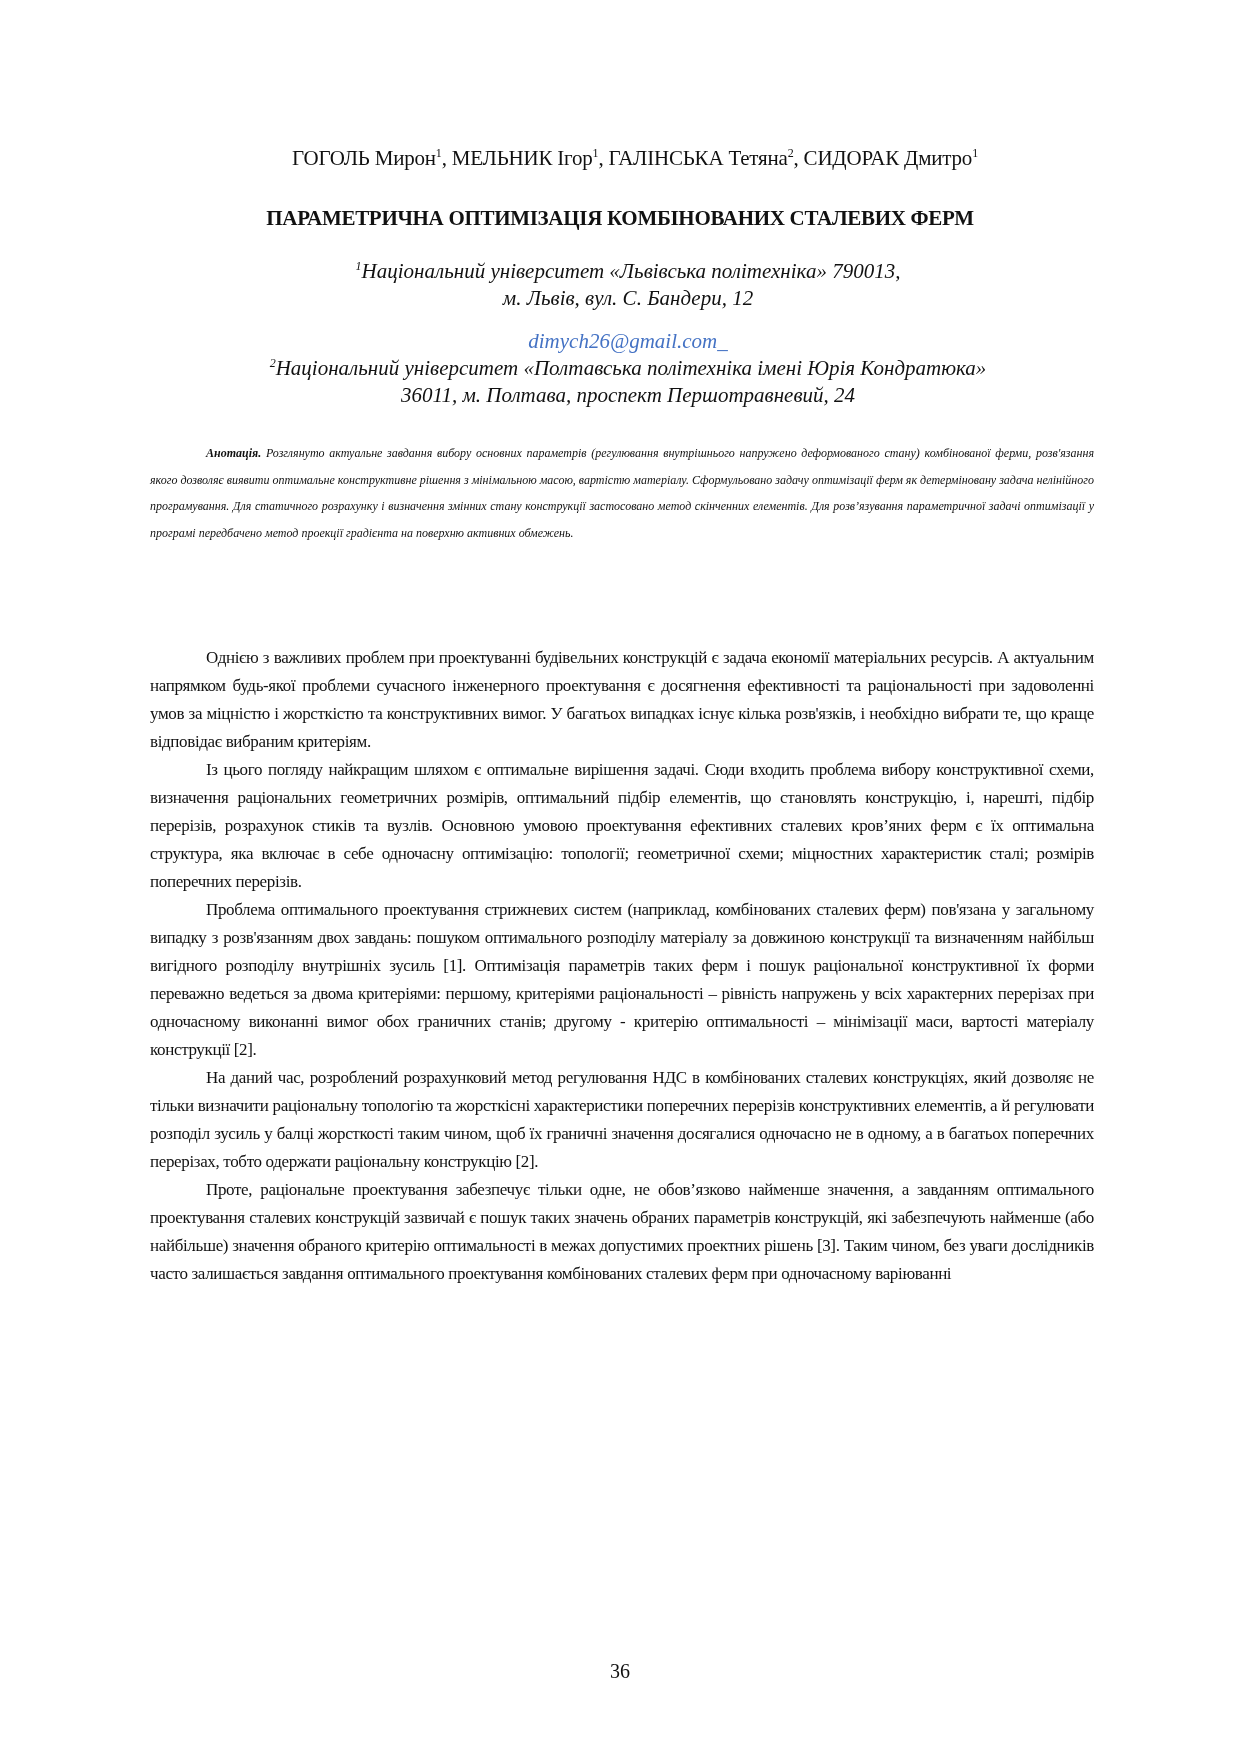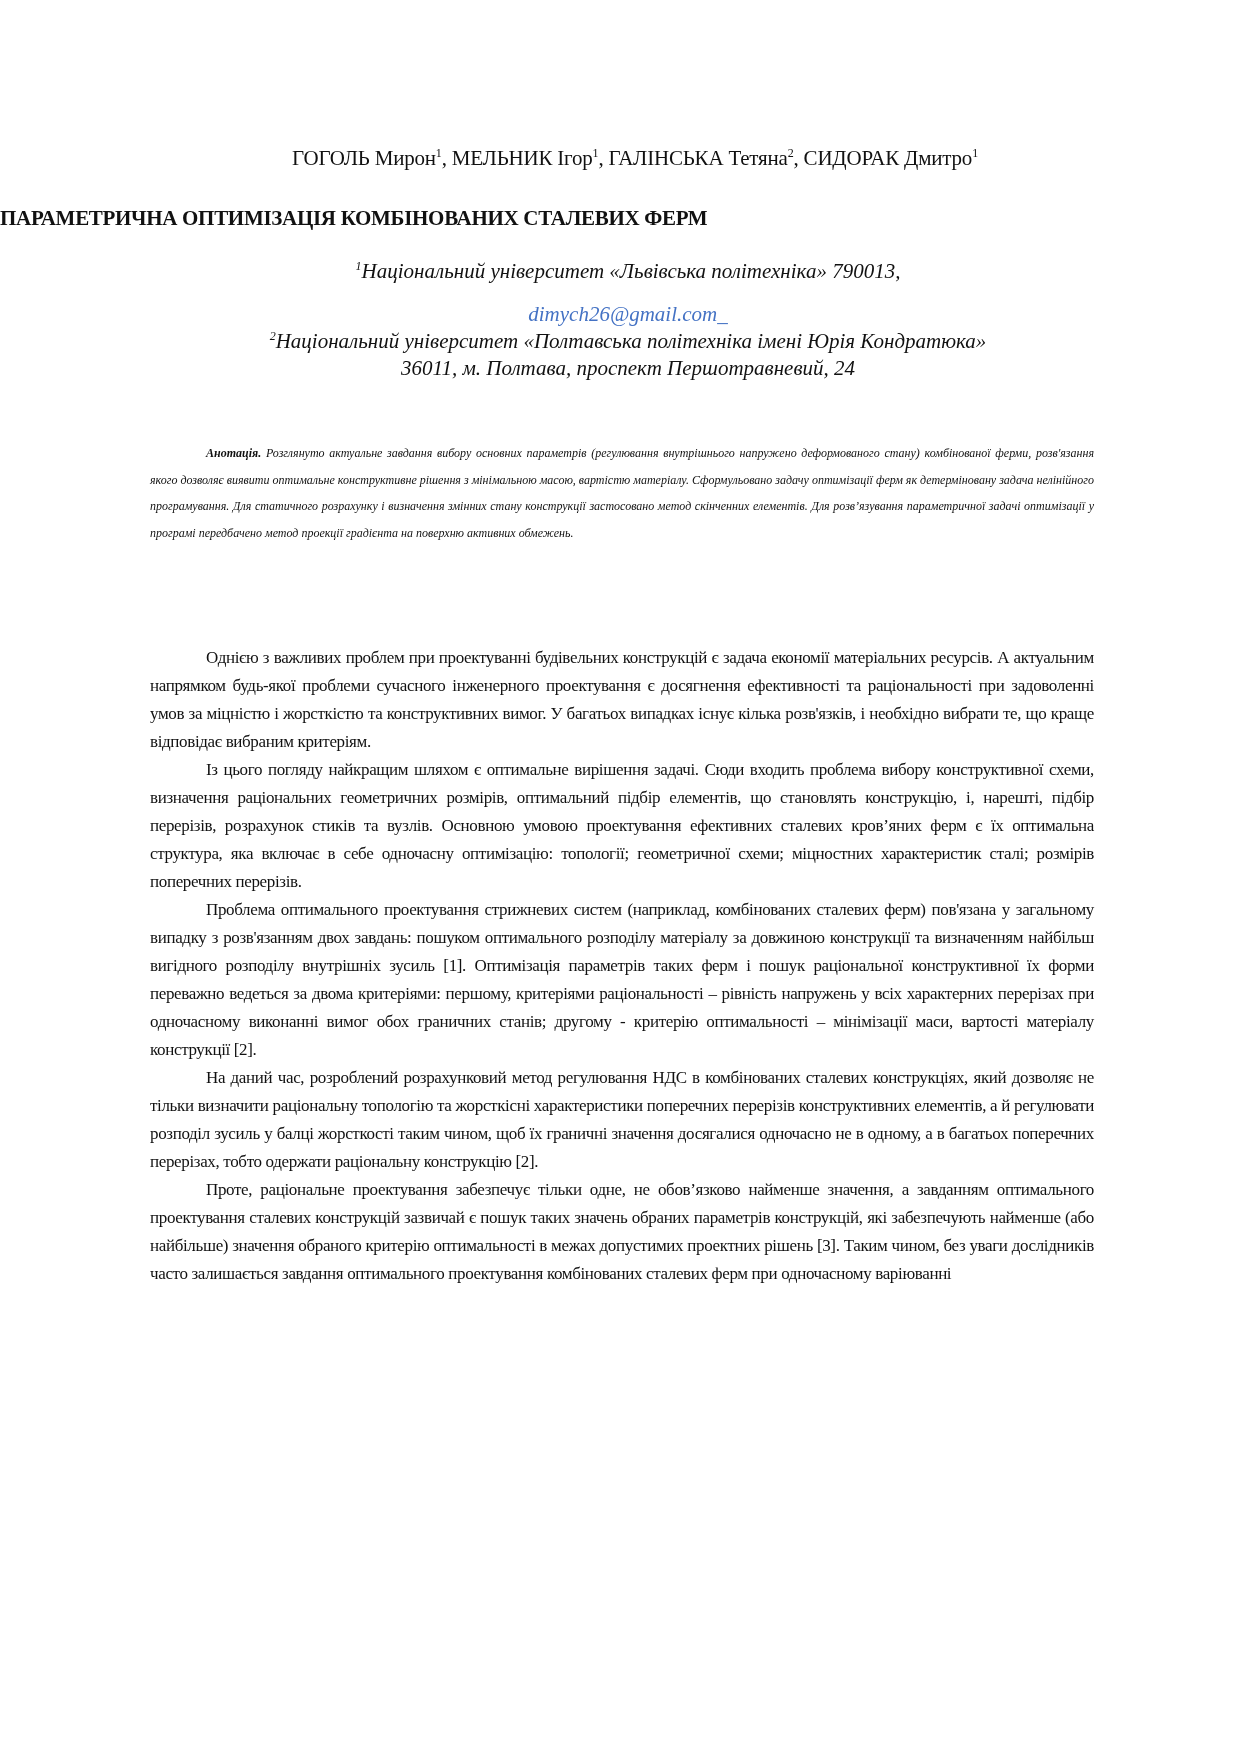--- a/index.html
+++ b/index.html
@@ -35,21 +35,21 @@
     .authors sup {
       font-size: 12px;
       vertical-align: super;
       line-height: 0;
     }
     .title {
       position: absolute;
       top: 206px;
       left: 0;
       width: 1240px;
-      text-align: left;
+      text-align: center;
       font-size: 21px;
       font-weight: bold;
       letter-spacing: -0.3px;
     }
     .affil {
       position: absolute;
       top: 258px;
       left: 0;
       width: 1240px;
       text-align: center;
@@ -111,29 +111,31 @@
 <div class="page">
 
   <div class="authors">
     <span><span>ГОГОЛЬ Мирон</span><sup>1</sup></span><span>, </span><span><span>МЕЛЬНИК Ігор</span><sup>1</sup></span><span>, </span><span><span>ГАЛІНСЬКА Тетяна</span><sup>2</sup></span><span>, </span><span><span>СИДОРАК Дмитро</span><sup>1</sup></span>
   </div>
 
   <div class="title">ПАРАМЕТРИЧНА ОПТИМІЗАЦІЯ КОМБІНОВАНИХ СТАЛЕВИХ ФЕРМ</div>
 
   <div class="affil">
     <div><sup>1</sup><span>Національний університет «Львівська політехніка» 790013,</span></div>
+    <div>м. Львів, вул. С. Бандери, 12</div>
     <div class="email">dimych26@gmail.com_</div>
     <div><sup>2</sup><span>Національний університет «Полтавська політехніка імені Юрія Кондратюка»</span></div>
     <div>36011, м. Полтава, проспект Першотравневий, 24</div>
   </div>
 
   <div class="abstract"><span class="label">Анотація.</span><span> Розглянуто актуальне завдання вибору основних параметрів (регулювання внутрішнього напружено деформованого стану) комбінованої ферми, розв'язання якого дозволяє виявити оптимальне конструктивне рішення з мінімальною масою, вартістю матеріалу. Сформульовано задачу оптимізації ферм як детерміновану задача нелінійного програмування. Для статичного розрахунку і визначення змінних стану конструкції застосовано метод скінченних елементів. Для розв’язування параметричної задачі оптимізації у програмі передбачено метод проекції градієнта на поверхню активних обмежень.</span></div>
 
   <div class="body-text">
     <p>Однією з важливих проблем при проектуванні будівельних конструкцій є задача економії матеріальних ресурсів. А актуальним напрямком будь-якої проблеми сучасного інженерного проектування є досягнення ефективності та раціональності при задоволенні умов за міцністю і жорсткістю та конструктивних вимог. У багатьох випадках існує кілька розв'язків, і необхідно вибрати те, що краще відповідає вибраним критеріям.</p>
     <p>Із цього погляду найкращим шляхом є оптимальне вирішення задачі. Сюди входить проблема вибору конструктивної схеми, визначення раціональних геометричних розмірів, оптимальний підбір елементів, що становлять конструкцію, і, нарешті, підбір перерізів, розрахунок стиків та вузлів. Основною умовою проектування ефективних сталевих кров’яних ферм є їх оптимальна структура, яка включає в себе одночасну оптимізацію: топології; геометричної схеми; міцностних характеристик сталі; розмірів поперечних перерізів.</p>
     <p>Проблема оптимального проектування стрижневих систем (наприклад, комбінованих сталевих ферм) пов'язана у загальному випадку з розв'язанням двох завдань: пошуком оптимального розподілу матеріалу за довжиною конструкції та визначенням найбільш вигідного розподілу внутрішніх зусиль [1]. Оптимізація параметрів таких ферм і пошук раціональної конструктивної їх форми переважно ведеться за двома критеріями: першому, критеріями раціональності – рівність напружень у всіх характерних перерізах при одночасному виконанні вимог обох граничних станів; другому - критерію оптимальності – мінімізації маси, вартості матеріалу конструкції  [2].</p>
     <p>На даний час, розроблений розрахунковий метод регулювання НДС в комбінованих сталевих конструкціях, який дозволяє не тільки визначити раціональну топологію та жорсткісні характеристики поперечних перерізів конструктивних елементів, а й регулювати розподіл зусиль у балці жорсткості таким чином, щоб їх граничні значення досягалися одночасно не в одному, а в багатьох поперечних перерізах, тобто одержати раціональну конструкцію [2].</p>
     <p>Проте, раціональне проектування забезпечує тільки одне, не обов’язково найменше значення, а завданням оптимального проектування сталевих конструкцій зазвичай є пошук таких значень обраних параметрів конструкцій, які забезпечують найменше (або найбільше) значення обраного критерію оптимальності в межах допустимих проектних рішень [3]. Таким чином, без уваги дослідників часто залишається завдання оптимального проектування комбінованих сталевих ферм при одночасному варіюванні</p>
   </div>
 
+  <div class="page-number">36</div>
 
 </div>
 
 </body></html>

